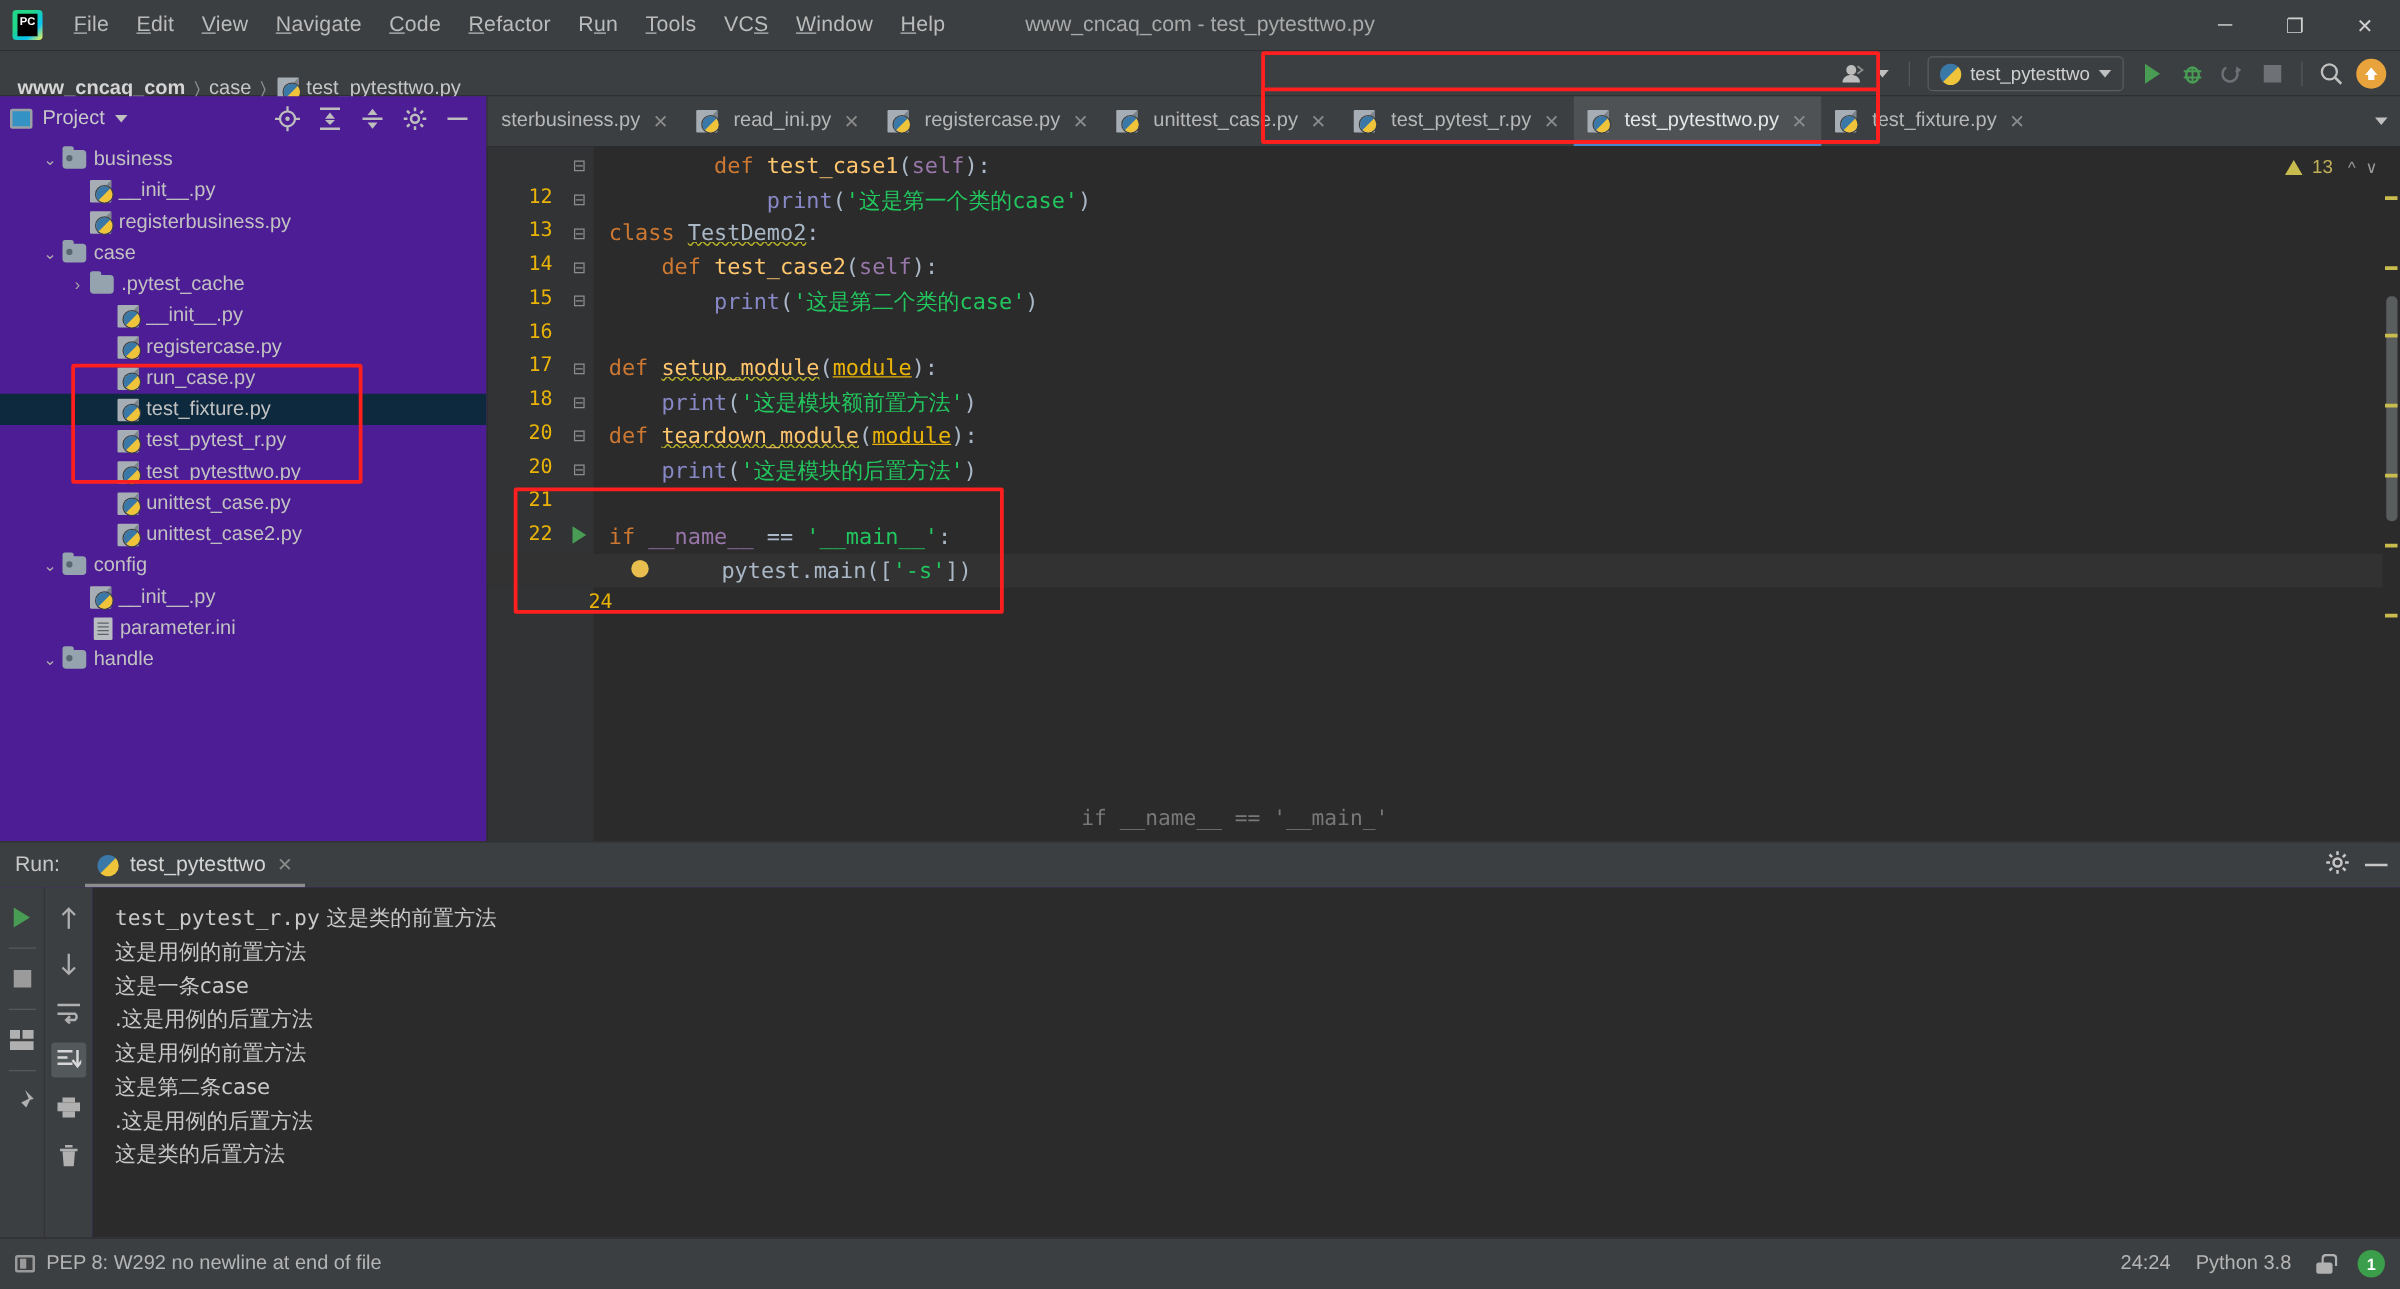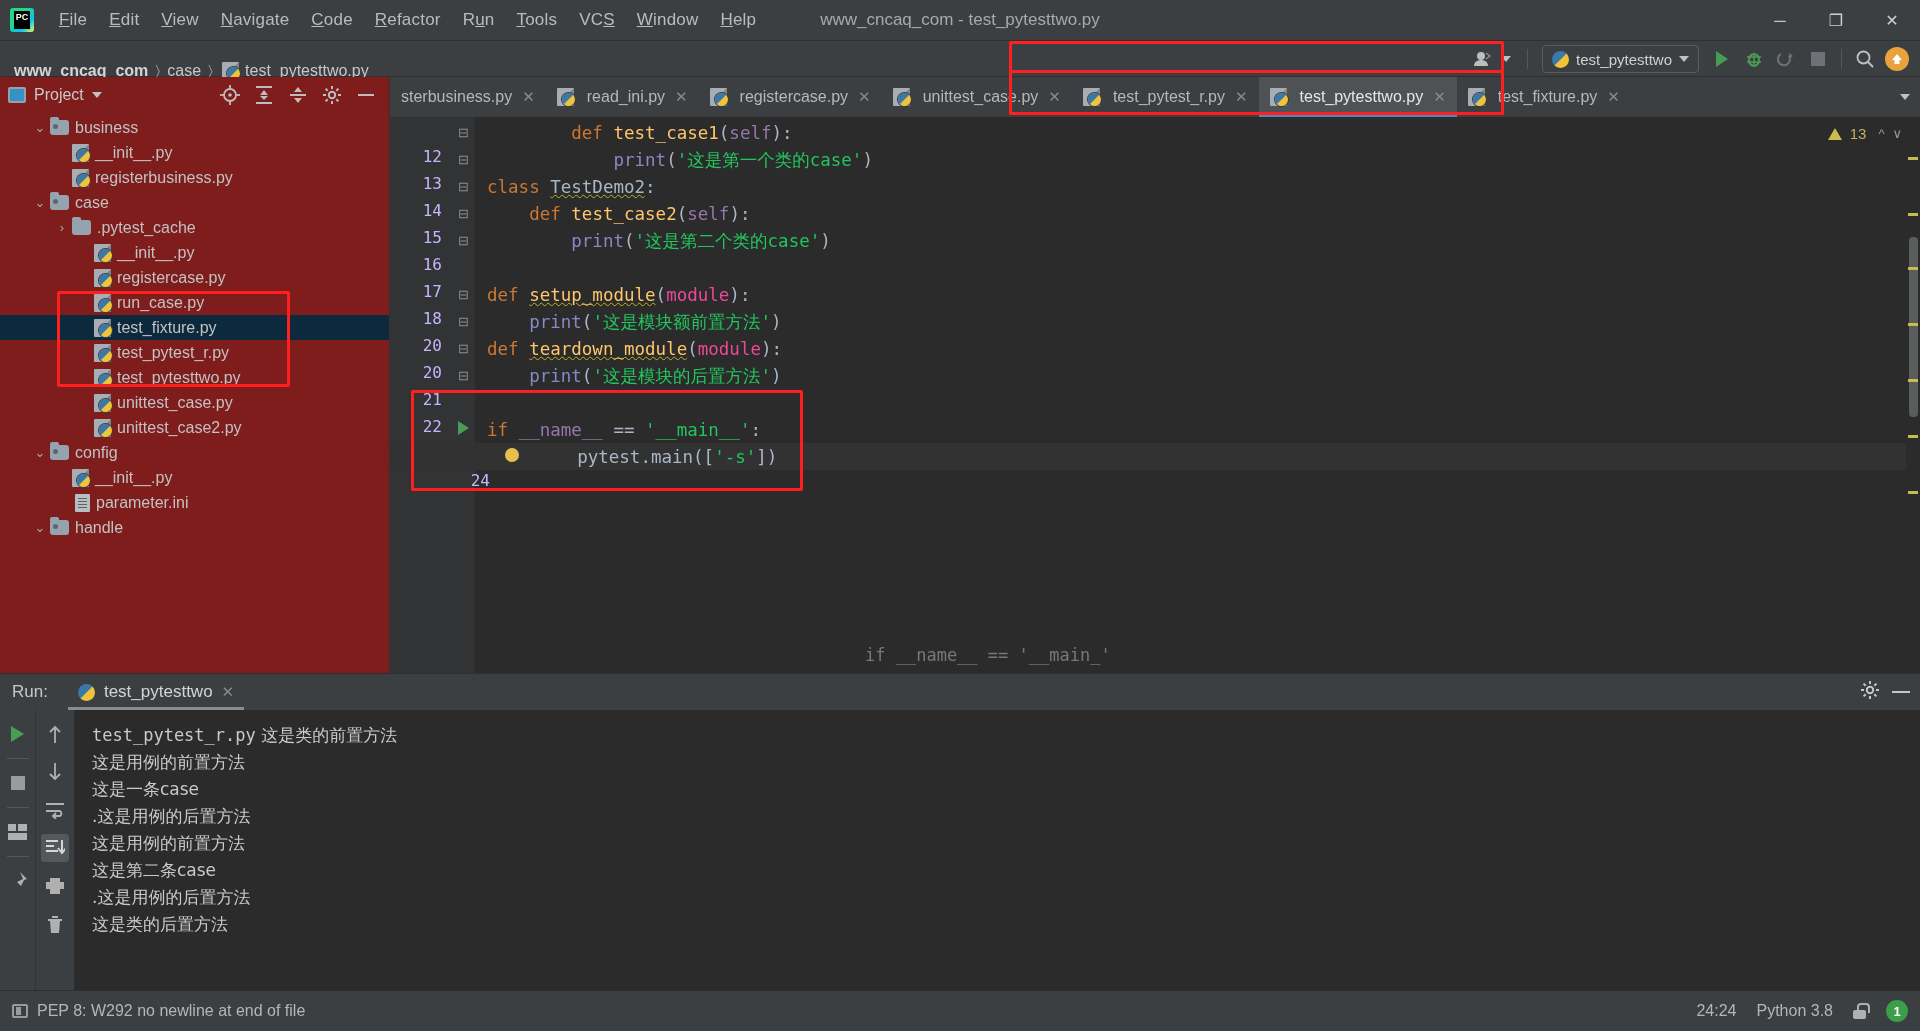--- a/index.html
+++ b/index.html
@@ -58,21 +58,21 @@
   }
   .divider-v { width: 1px; height: 20px; background: #55585a; margin: 0 6px; }
 
   
   .redbox { position: absolute; border: 3px solid #ff1f1f; pointer-events: none; z-index: 40; border-radius: 2px; }
 
   
   .main { position: absolute; top: 77px; left: 0; right: 0; height: 596px; display: flex; }
 
   
-  .project { width: 390px; background: #7f1d1d; position: relative; border-right: 1px solid #323232; }
+  .project { width: 390px; background: #4c1d95; position: relative; border-right: 1px solid #323232; }
   .project-header { height: 36px; display: flex; align-items: center; padding: 0 8px; }
   .proj-title { display: flex; align-items: center; gap: 8px; font-size: 16px; color: #c9c9c9; }
   .proj-sq { width: 18px; height: 16px; border: 2px solid #9aa0a6; background: #3592c4; border-radius: 2px; }
   .caret-dn { width: 0; height: 0; border-left: 5px solid transparent; border-right: 5px solid transparent; border-top: 6px solid #c0c0c0; }
   .proj-tools { margin-left: auto; display: flex; gap: 4px; align-items: center; }
   .ptool { width: 30px; height: 28px; display: flex; align-items: center; justify-content: center; color: #bdbdbd; }
 
   .tree { position: absolute; top: 36px; left: 0; right: 0; bottom: 0; overflow: hidden; padding-top: 2px; }
   .tnode { height: 25px; display: flex; align-items: center; font-size: 16px; color: #c2c2c2; white-space: nowrap; }
   .tnode.sel { background: #0d293e; }
@@ -103,31 +103,31 @@
   .etab { display: flex; align-items: center; gap: 7px; padding: 0 11px; font-size: 16px; color: #b7b7b7;
           position: relative; white-space: nowrap; border-right: none; }
   .etab.active { background: #4e5254; color: #e6e6e6; }
   .etab.active::after { content:''; position:absolute; left:0; right:0; bottom:0; height:3px; background:#4a88c7; }
   .etab .x { color: #8b8b8b; font-size: 15px; margin-left: 3px; }
   .tabbar-right { display: flex; align-items: center; gap: 6px; padding: 0 10px; }
 
   .codearea { flex: 1; position: relative; background: #2b2b2b; overflow: hidden; }
   .gutter-bg { position: absolute; left: 0; top: 0; bottom: 0; width: 85px; background: #313335; }
   .cline { position: relative; height: 27px; display: flex; align-items: center; font-size: 17.5px; }
-  .lnum { width: 62px; text-align: right; padding-right: 10px; color: #c4b5fd; font-size: 16px;
+  .lnum { width: 62px; text-align: right; padding-right: 10px; color: #eab308; font-size: 16px;
           font-family: "DejaVu Sans Mono", monospace; flex: none; margin-top: 47px; }
   .fold { width: 23px; text-align: center; color: #8d8d8d; font-size: 13px; flex: none; }
   .ctext { padding-left: 12px; white-space: pre; font-family: "DejaVu Sans Mono", monospace; color: #a9b7c6; }
   .kw { color: #cc7832; }
   .fn { color: #ffc66d; }
   .cls { color: #a9b7c6; }
   .param { color: #9876aa; }
   .bi { color: #8888c6; }
   .str { color: #22c55e; }
-  .gray { color: #ec4899; }
+  .gray { color: #eab308; text-decoration: underline; }
   .punct { color: #a9b7c6; }
   .cline.hl { background: #323232; padding-left: 48px; }
   .squig { text-decoration: underline; text-decoration-style: wavy; text-decoration-color: #bbb529; text-decoration-thickness: 1px; }
 
   .tri-run { width: 0; height: 0; border-left: 12px solid #499c54; border-top: 8px solid transparent; border-bottom: 8px solid transparent; }
 
   .scroll-v { position: absolute; right: 0; top: 0; bottom: 0; width: 14px; background: #2b2b2b; }
   .scroll-thumb { position: absolute; right: 2px; width: 9px; background: #5a5d5e; border-radius: 4px; }
   .marker { position: absolute; right: 2px; width: 10px; height: 3px; }
 

